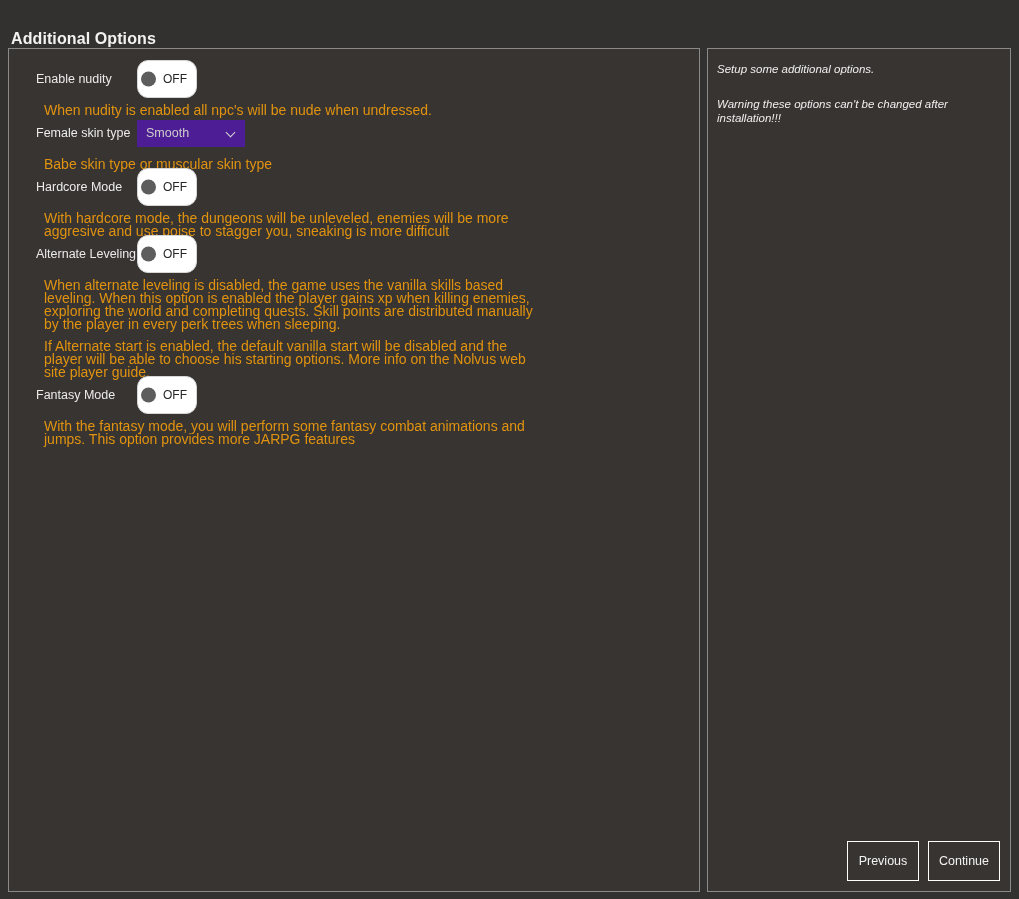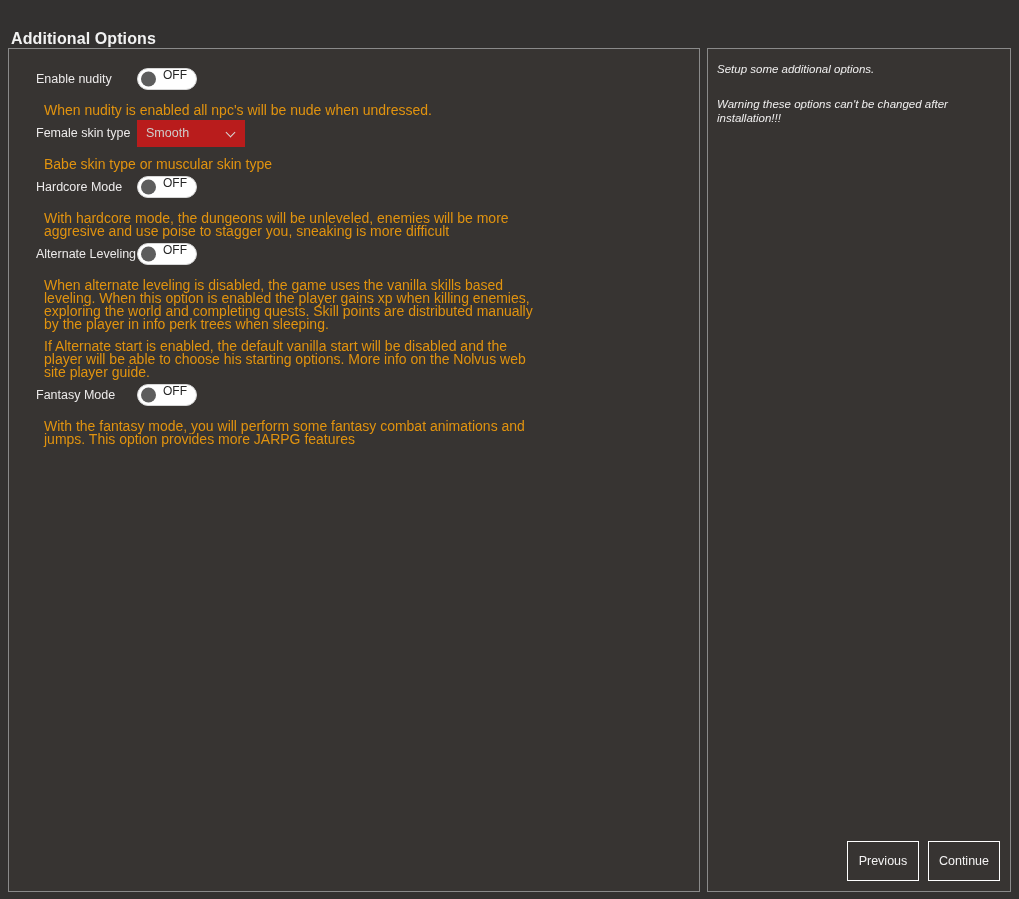--- a/index.html
+++ b/index.html
@@ -73,26 +73,26 @@
     flex: 0 0 101px;
     font-size: 12.5px;
     color: #eceaea;
     white-space: nowrap;
   }
 
   
   .toggle {
     position: relative;
     width: 60px;
-    height: 22px;
+    height: 38px;
     border-radius: 11px;
     flex: 0 0 60px;
     cursor: pointer;
     display: flex;
-    align-items: flex-start;
+    align-items: center;
     user-select: none;
   }
   .toggle.off {
     background: #ffffff;
     border: 1px solid #d6d6d6;
     justify-content: flex-end;
     padding-right: 9px;
   }
   .toggle.on {
     background: #f59b0b;
@@ -123,21 +123,21 @@
     z-index: 2;
   }
   .toggle.off .toggle-text { color: #262626; }
   .toggle.on .toggle-text { color: #ffffff; }
 
   
   .dropdown {
     position: relative;
     width: 108px;
     height: 27px;
-    background: #b91c1c;
+    background: #4c1d95;
     border: none;
     display: flex;
     align-items: center;
     padding: 0 8px 0 9px;
     cursor: pointer;
     flex: 0 0 108px;
   }
   .dropdown-value {
     flex: 1;
     font-size: 12.5px;
@@ -251,21 +251,21 @@
       </div>
 
       <div class="option-block">
         <div class="option-row">
           <span class="option-label">Alternate Leveling</span>
           <div class="toggle off">
             <span class="toggle-knob"></span>
             <span class="toggle-text">OFF</span>
           </div>
         </div>
-        <div class="option-desc">When alternate leveling is disabled, the game uses the vanilla skills based leveling. When this option is enabled the player gains xp when killing enemies, exploring the world and completing quests. Skill points are distributed manually by the player in info perk trees when sleeping.</div>
+        <div class="option-desc">When alternate leveling is disabled, the game uses the vanilla skills based leveling. When this option is enabled the player gains xp when killing enemies, exploring the world and completing quests. Skill points are distributed manually by the player in every perk trees when sleeping.</div>
       </div>
 
       <div class="option-block">
         <div class="option-desc">If Alternate start is enabled, the default vanilla start will be disabled and the player will be able to choose his starting options. More info on the Nolvus web site player guide.</div>
       </div>
 
       <div class="option-block">
         <div class="option-row">
           <span class="option-label">Fantasy Mode</span>
           <div class="toggle off">

